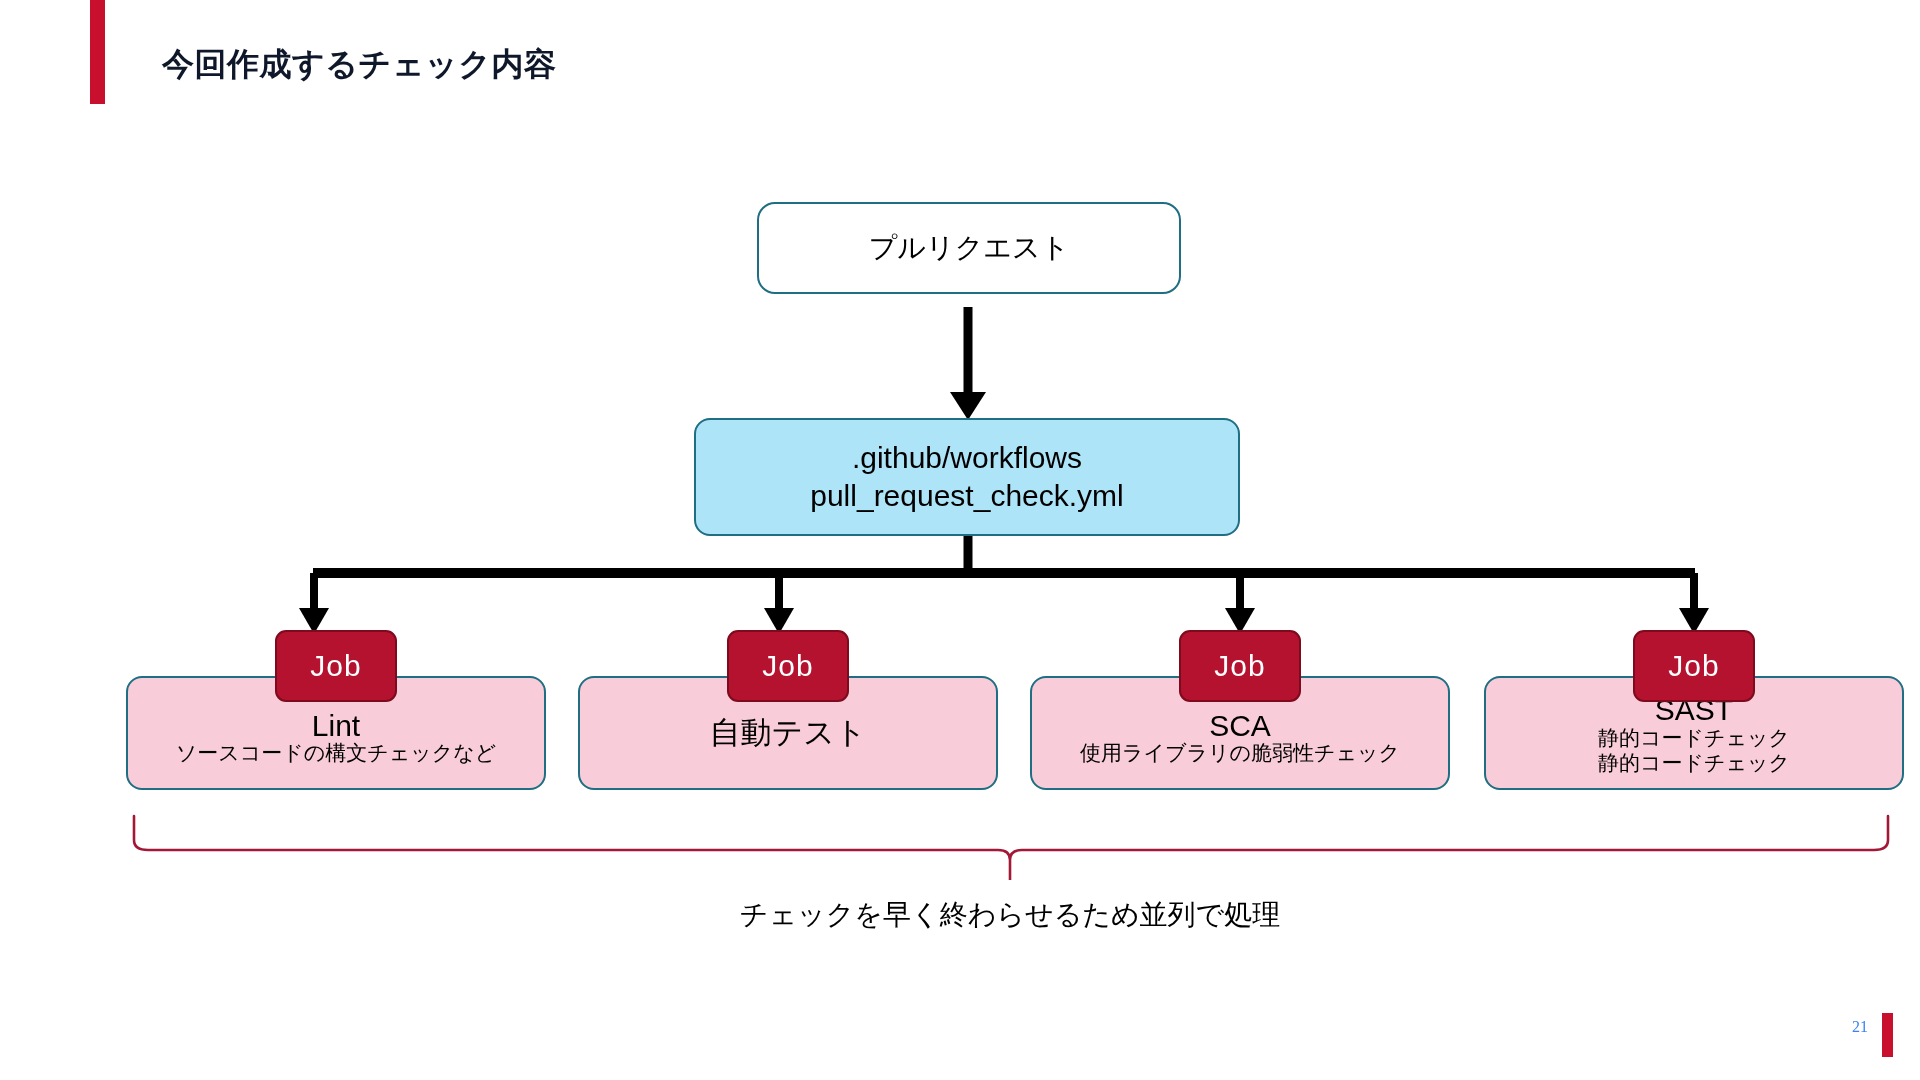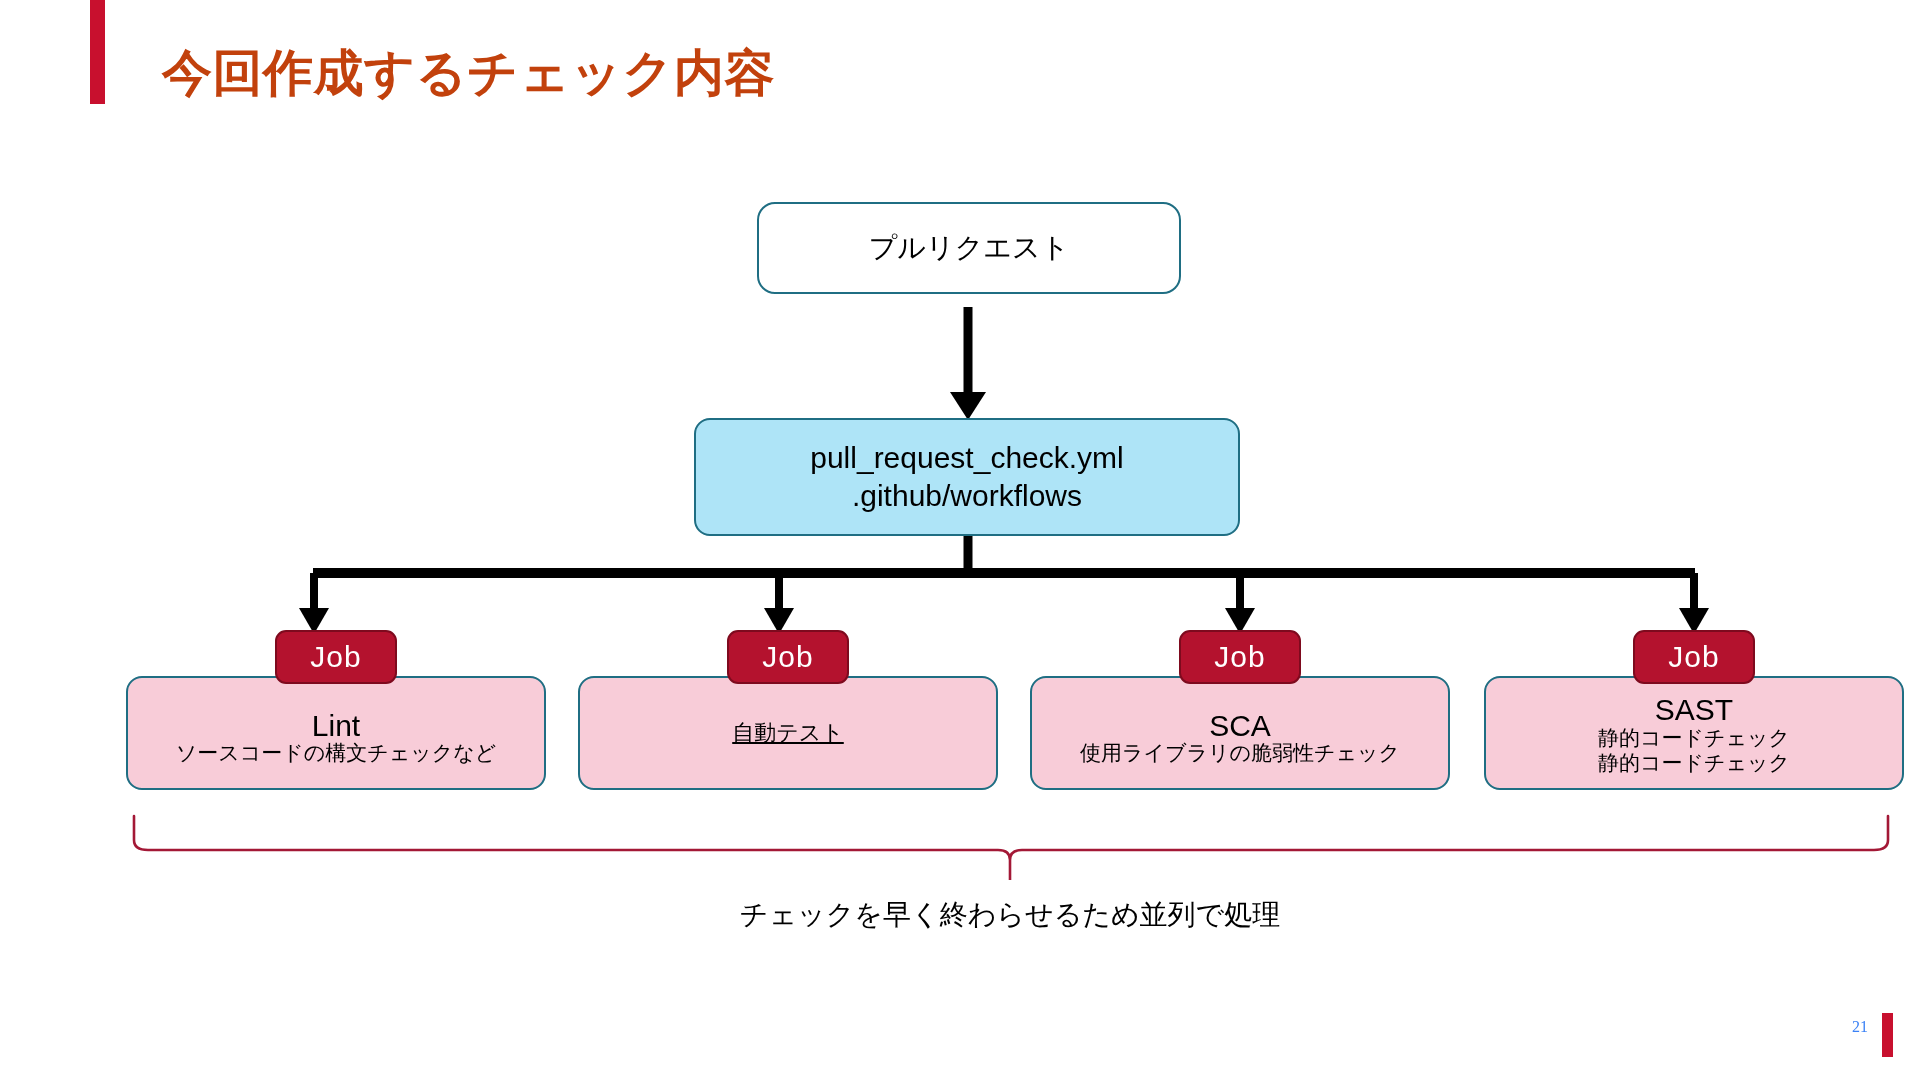--- a/index.html
+++ b/index.html
@@ -28,23 +28,23 @@
     left: 90px;
     top: 0px;
     width: 15px;
     height: 104px;
     background: #C8102E;
   }
   .slide-title {
     position: absolute;
     left: 162px;
     top: 48px;
-    font-size: 50px;
+    font-size: 32px;
     font-weight: bold;
-    color: #c2410c;
+    color: #0f172a;
     letter-spacing: 0.5px;
     white-space: nowrap;
     line-height: 1;
   }
 
   
   #diagram {
     position: absolute;
     left: 0;
     top: 0;
@@ -106,21 +106,21 @@
     position: absolute;
     top: 630px;
     height: 150px;
   }
   .job-badge {
     position: absolute;
     top: 0px;
     left: 50%;
     transform: translateX(-50%);
     min-width: 122px;
-    height: 54px;
+    height: 72px;
     box-sizing: border-box;
     background: #B4122E;
     border: 2px solid #7E0A1E;
     border-radius: 11px;
     display: flex;
     align-items: center;
     justify-content: center;
     z-index: 3;
   }
   .job-badge .badge-label {
@@ -156,22 +156,21 @@
     font-size: 21px;
     color: #000000;
     line-height: 1.18;
     white-space: nowrap;
     text-align: center;
   }
   .job-box.centered {
     padding-top: 0;
   }
   .job-box.centered .job-title {
-    font-size: 22px;
-    text-decoration: underline;
+    font-size: 31px;
   }
 
   
   .caption {
     position: absolute;
     left: 0;
     top: 896px;
     width: 2020px;
     text-align: center;
     font-size: 28px;
@@ -239,22 +238,22 @@
                L 1874 850
                Q 1888 850 1888 840
                L 1888 816" fill="none" stroke="#A31836" stroke-width="2.6" stroke-linecap="round"></path>
     </svg>
 
     <div class="node-pr">
       <span class="label">プルリクエスト</span>
     </div>
 
     <div class="node-wf">
+      <span class="line">.github/workflows</span>
       <span class="line">pull_request_check.yml</span>
-      <span class="line">.github/workflows</span>
     </div>
 
     <div class="job-col" style="left:126px; width:420px;">
       <div class="job-badge">
         <span class="badge-label">Job</span>
       </div>
       <div class="job-box">
         <span class="job-title">Lint</span>
         <span class="job-sub">ソースコードの構文チェックなど</span>
       </div>

